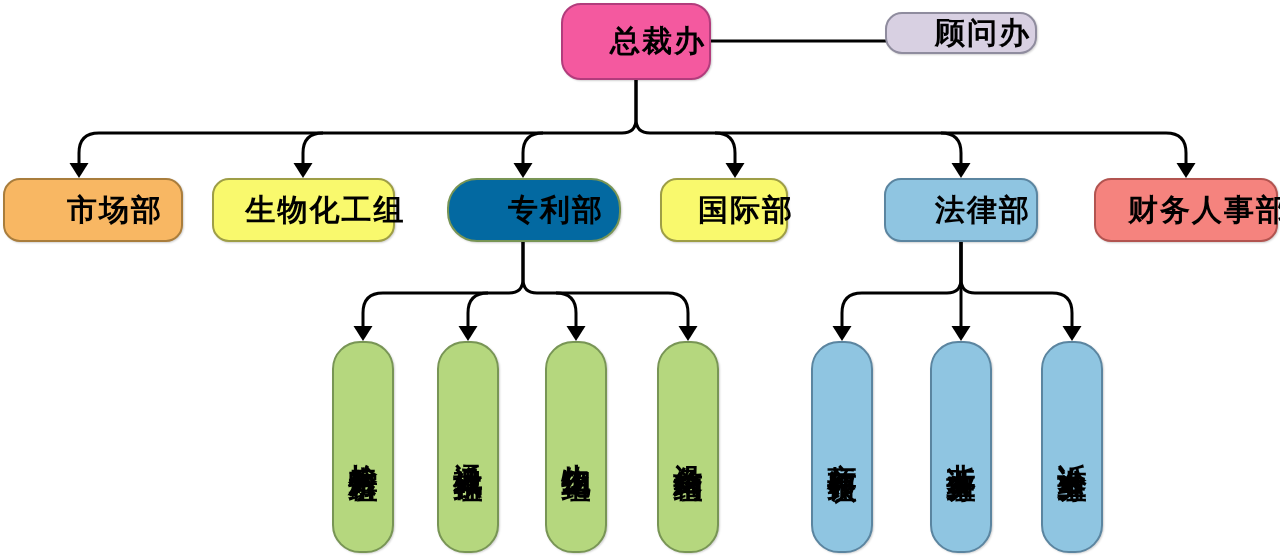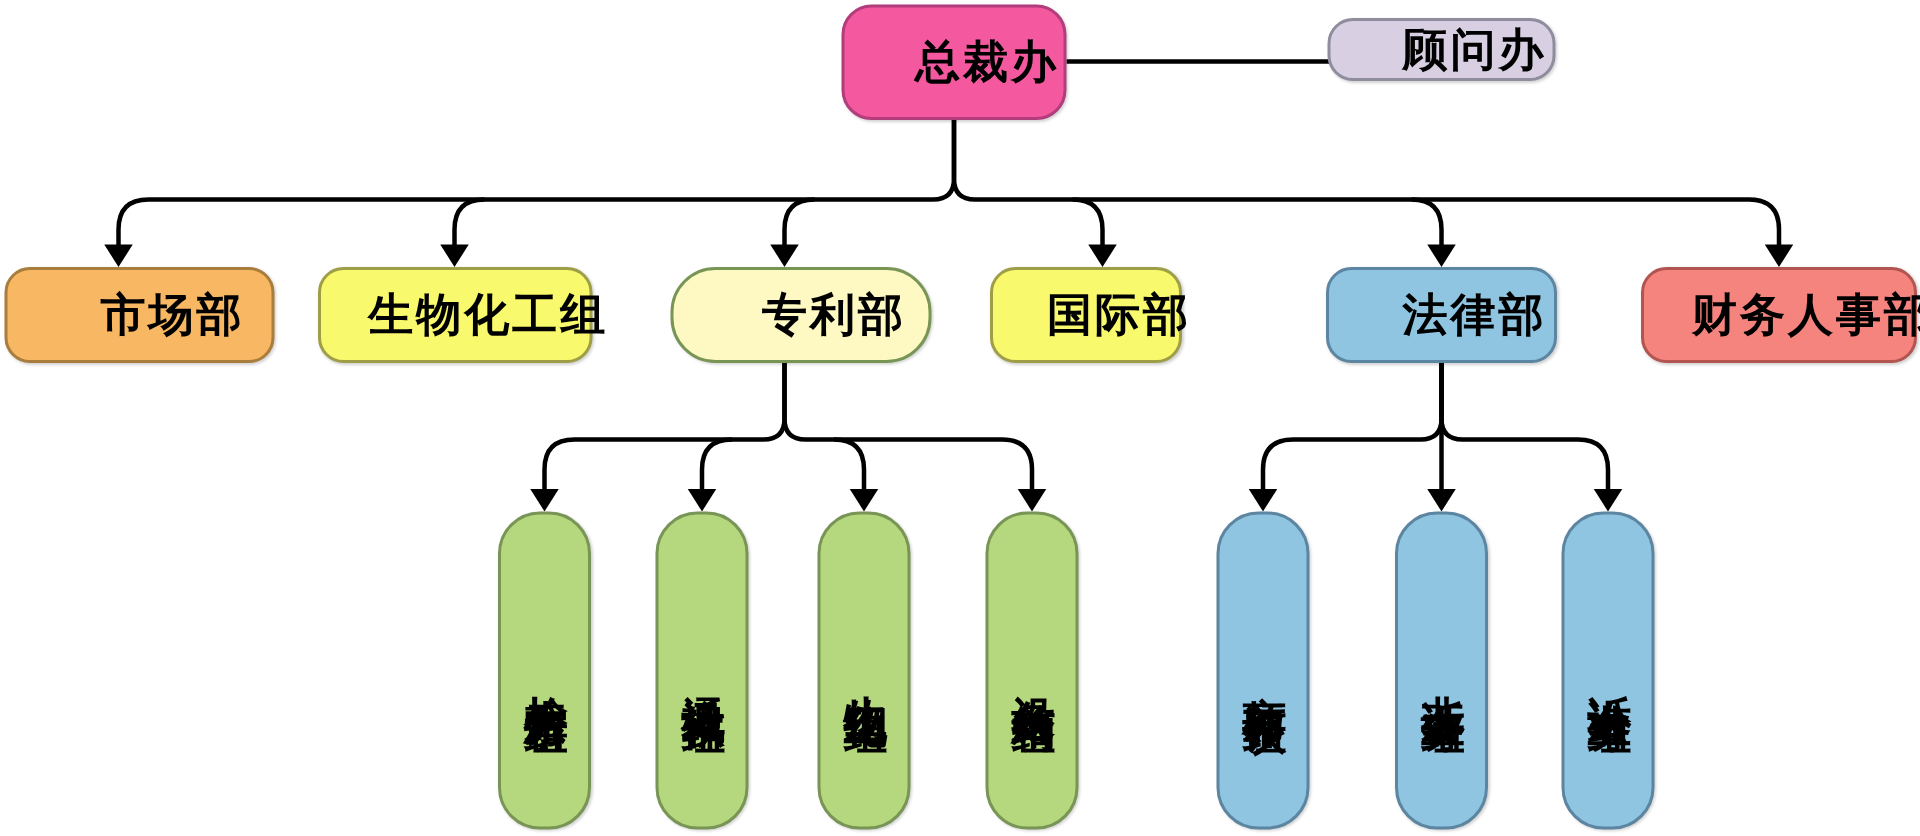--- a/index.html
+++ b/index.html
@@ -101,21 +101,21 @@
   <div class="node h" style="left: 885px; top: 12px; width: 152px; height: 42px; background-color: rgb(216, 208, 226); border-color: rgb(143, 140, 158);">
     <span class="node-label">顾问办</span>
   </div>
 
   <div class="node h" style="left: 3px; top: 178px; width: 180px; height: 64px; background-color: rgb(248, 183, 99); border-color: rgb(169, 125, 60);">
     <span class="node-label">市场部</span>
   </div>
   <div class="node h" style="left: 212px; top: 178px; width: 183px; height: 64px; background-color: rgb(249, 249, 109); border-color: rgb(158, 158, 70);">
     <span class="node-label">生物化工组</span>
   </div>
-  <div class="node h" style="left: 447px; top: 178px; width: 174px; height: 64px; background-color: #fef9c3; border-color: rgb(120, 149, 85); border-radius: 30px;">
+  <div class="node h" style="left: 447px; top: 178px; width: 174px; height: 64px; background-color: #0369a1; border-color: rgb(120, 149, 85); border-radius: 30px;">
     <span class="node-label">专利部</span>
   </div>
   <div class="node h" style="left: 660px; top: 178px; width: 128px; height: 64px; background-color: rgb(249, 249, 109); border-color: rgb(158, 158, 70);">
     <span class="node-label">国际部</span>
   </div>
   <div class="node h" style="left: 1094px; top: 178px; width: 184px; height: 64px; background-color: rgb(245, 131, 126); border-color: rgb(178, 84, 80);">
     <span class="node-label">财务人事部</span>
   </div>
   <div class="node h" style="left: 884px; top: 178px; width: 154px; height: 64px; background-color: rgb(143, 197, 225); border-color: rgb(91, 133, 160);">
     <span class="node-label">法律部</span>

